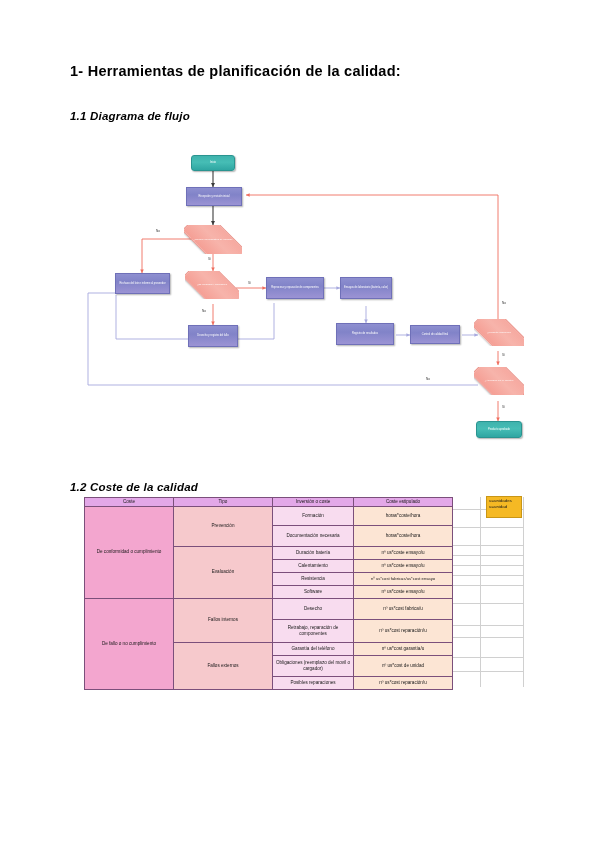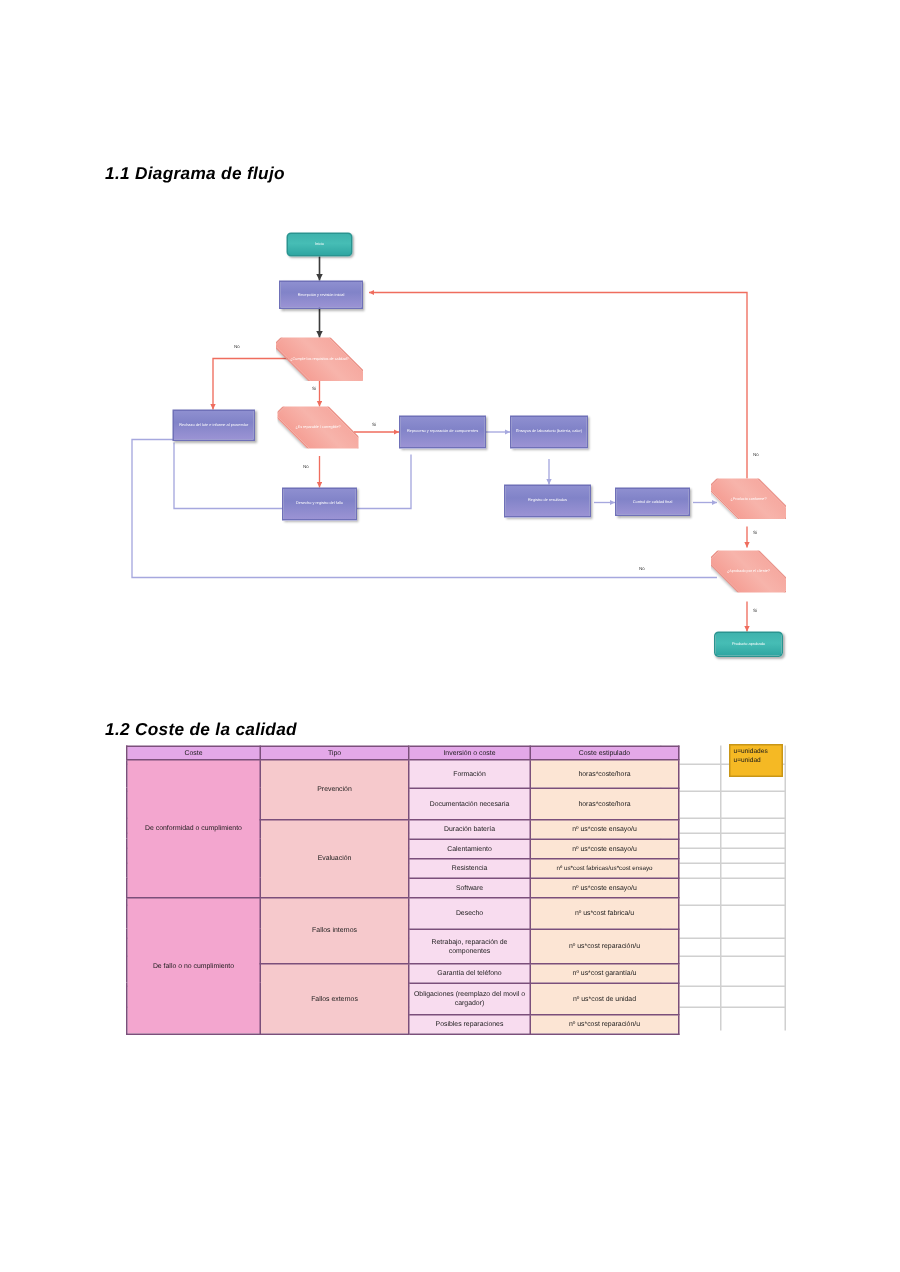--- a/index.html
+++ b/index.html
@@ -118,20 +118,21 @@
     padding:1px 2px;
     text-align:left;
     box-sizing:border-box;
   }
 </style>
 </head>
 <body>
 
 <div class="page">
 
+  <div class="h1">1- Herramientas de planificación de la calidad:</div>
   <div class="h2 h2-flujo">1.1 Diagrama de flujo</div>
   <div class="h2 h2-coste">1.2 Coste de la calidad</div>
 
   <div class="flow">
 
     <svg width="446" height="310" viewBox="0 0 446 310">
       <defs>
         <marker id="ar-dark" markerWidth="5" markerHeight="5" refX="4" refY="2" orient="auto">
           <path d="M0,0 L4,2 L0,4 z" fill="#3b3b3b"></path>
         </marker>

